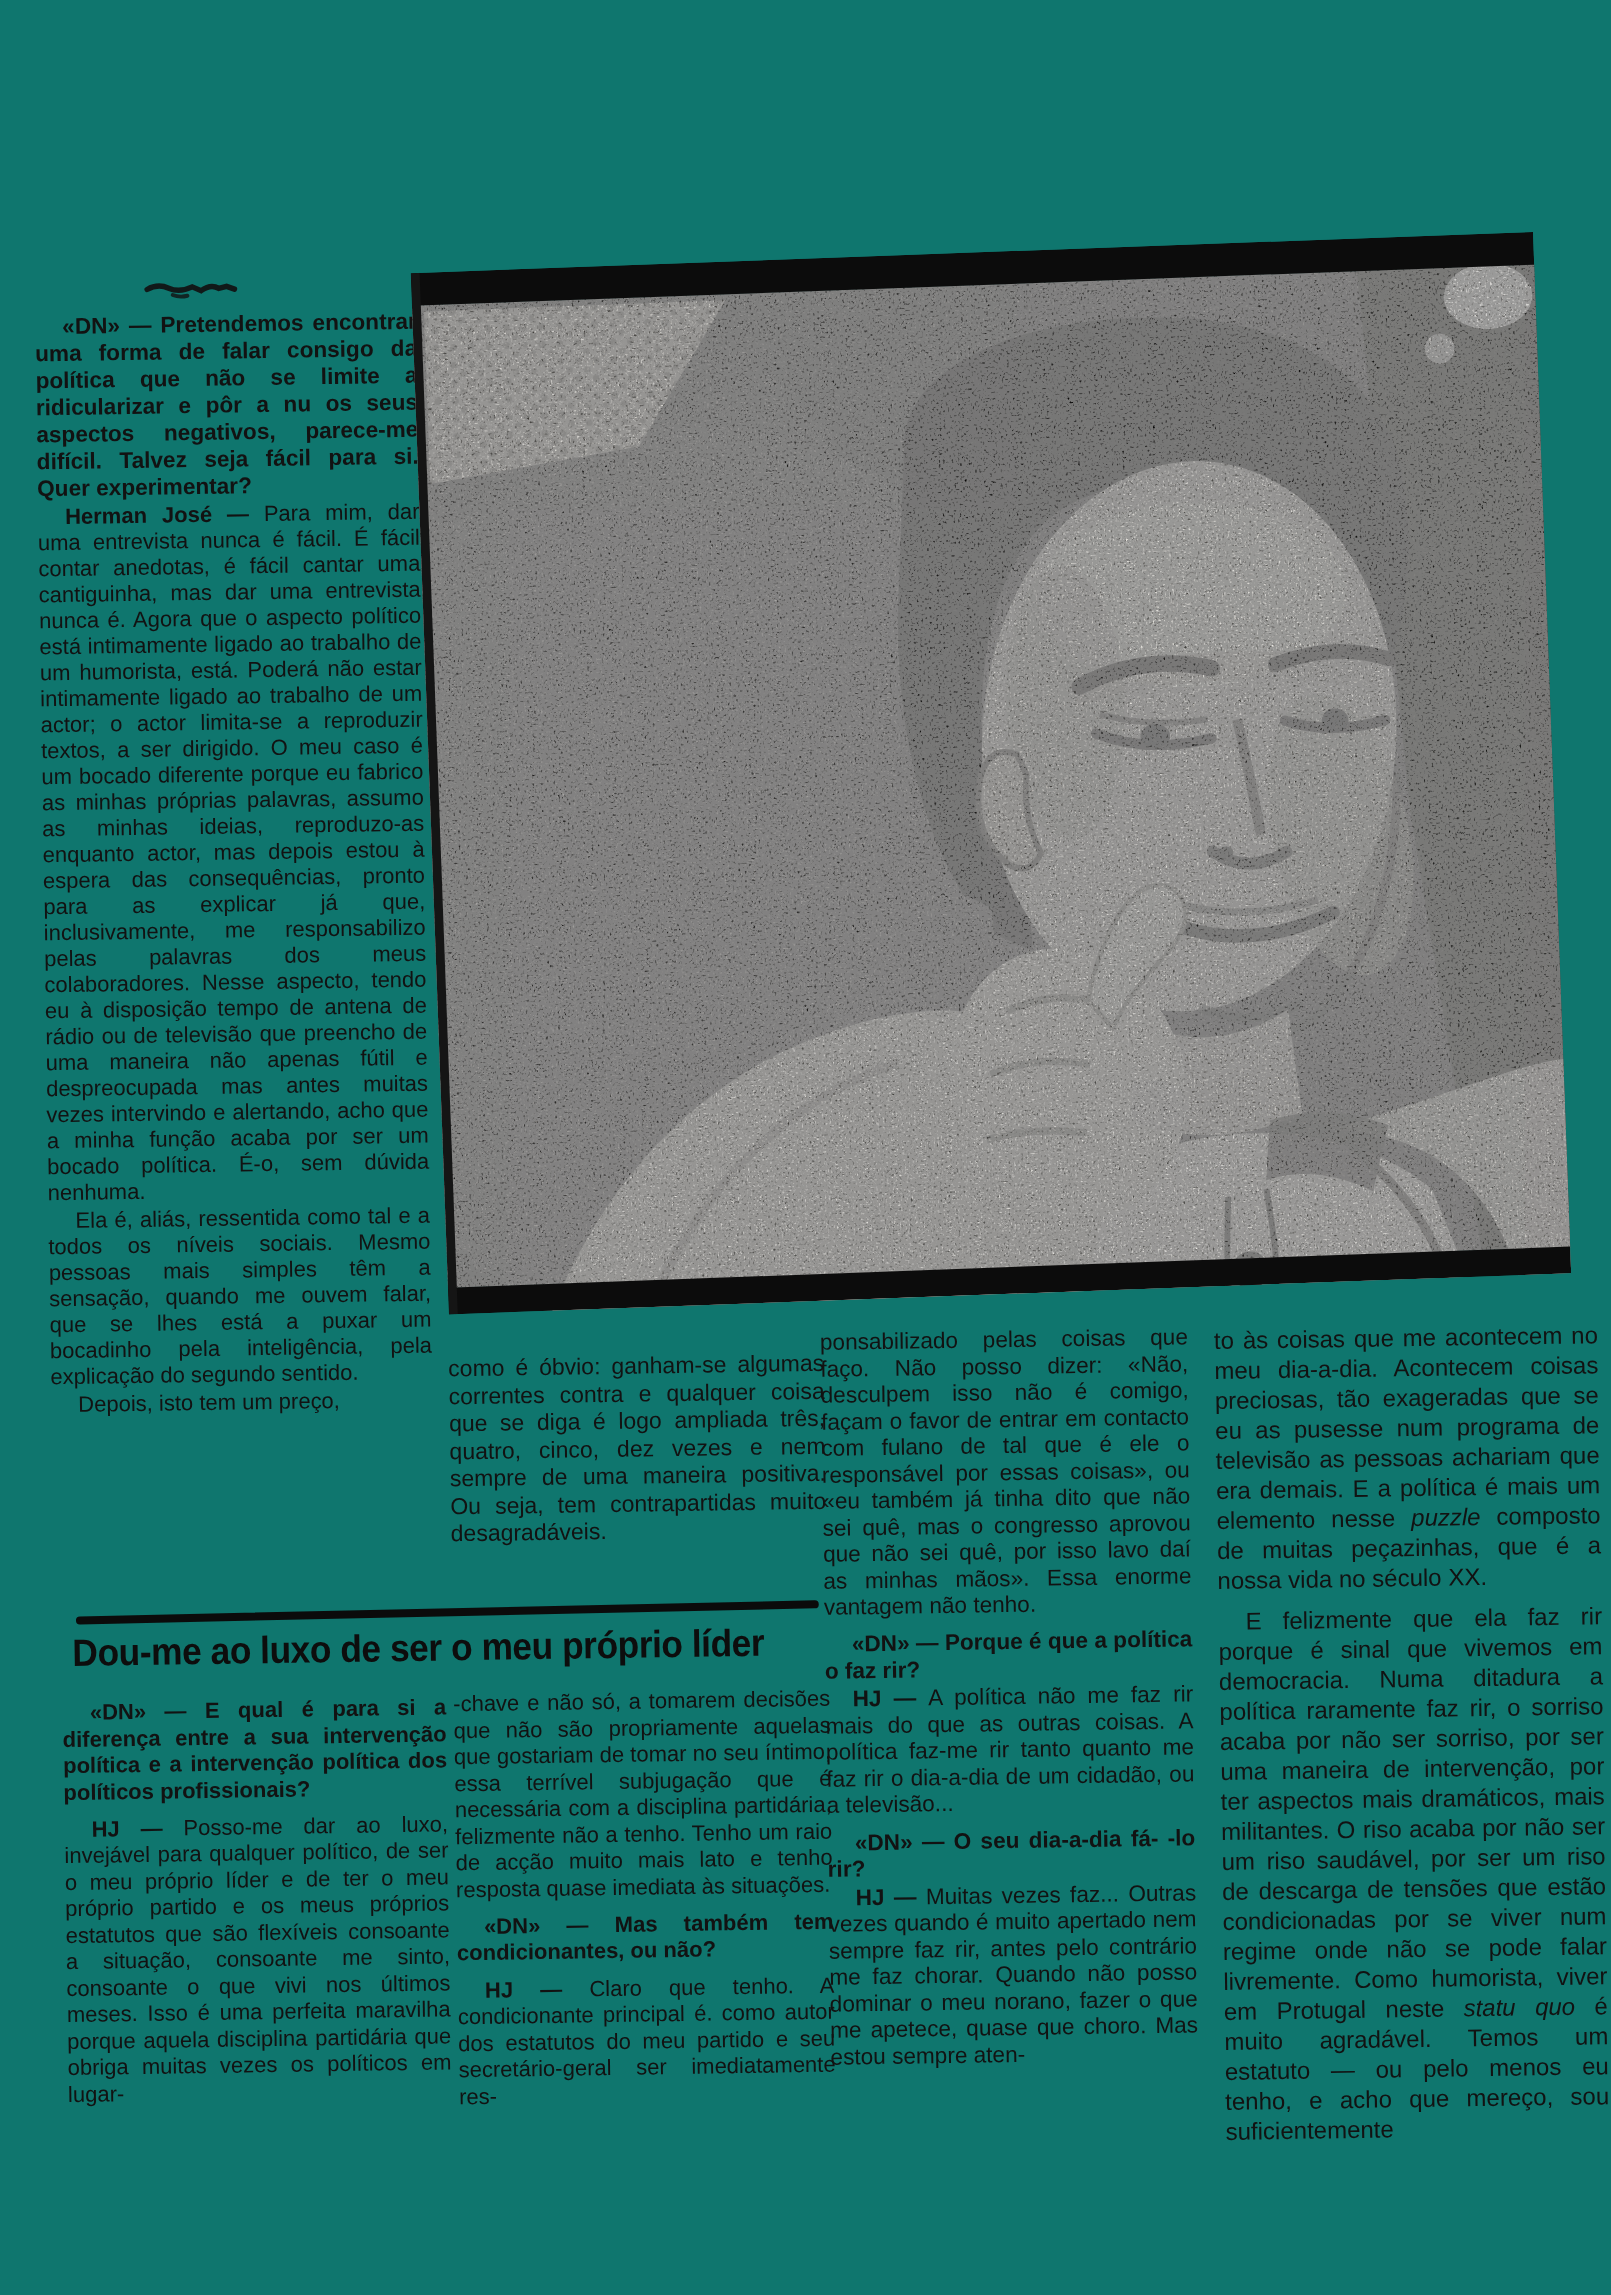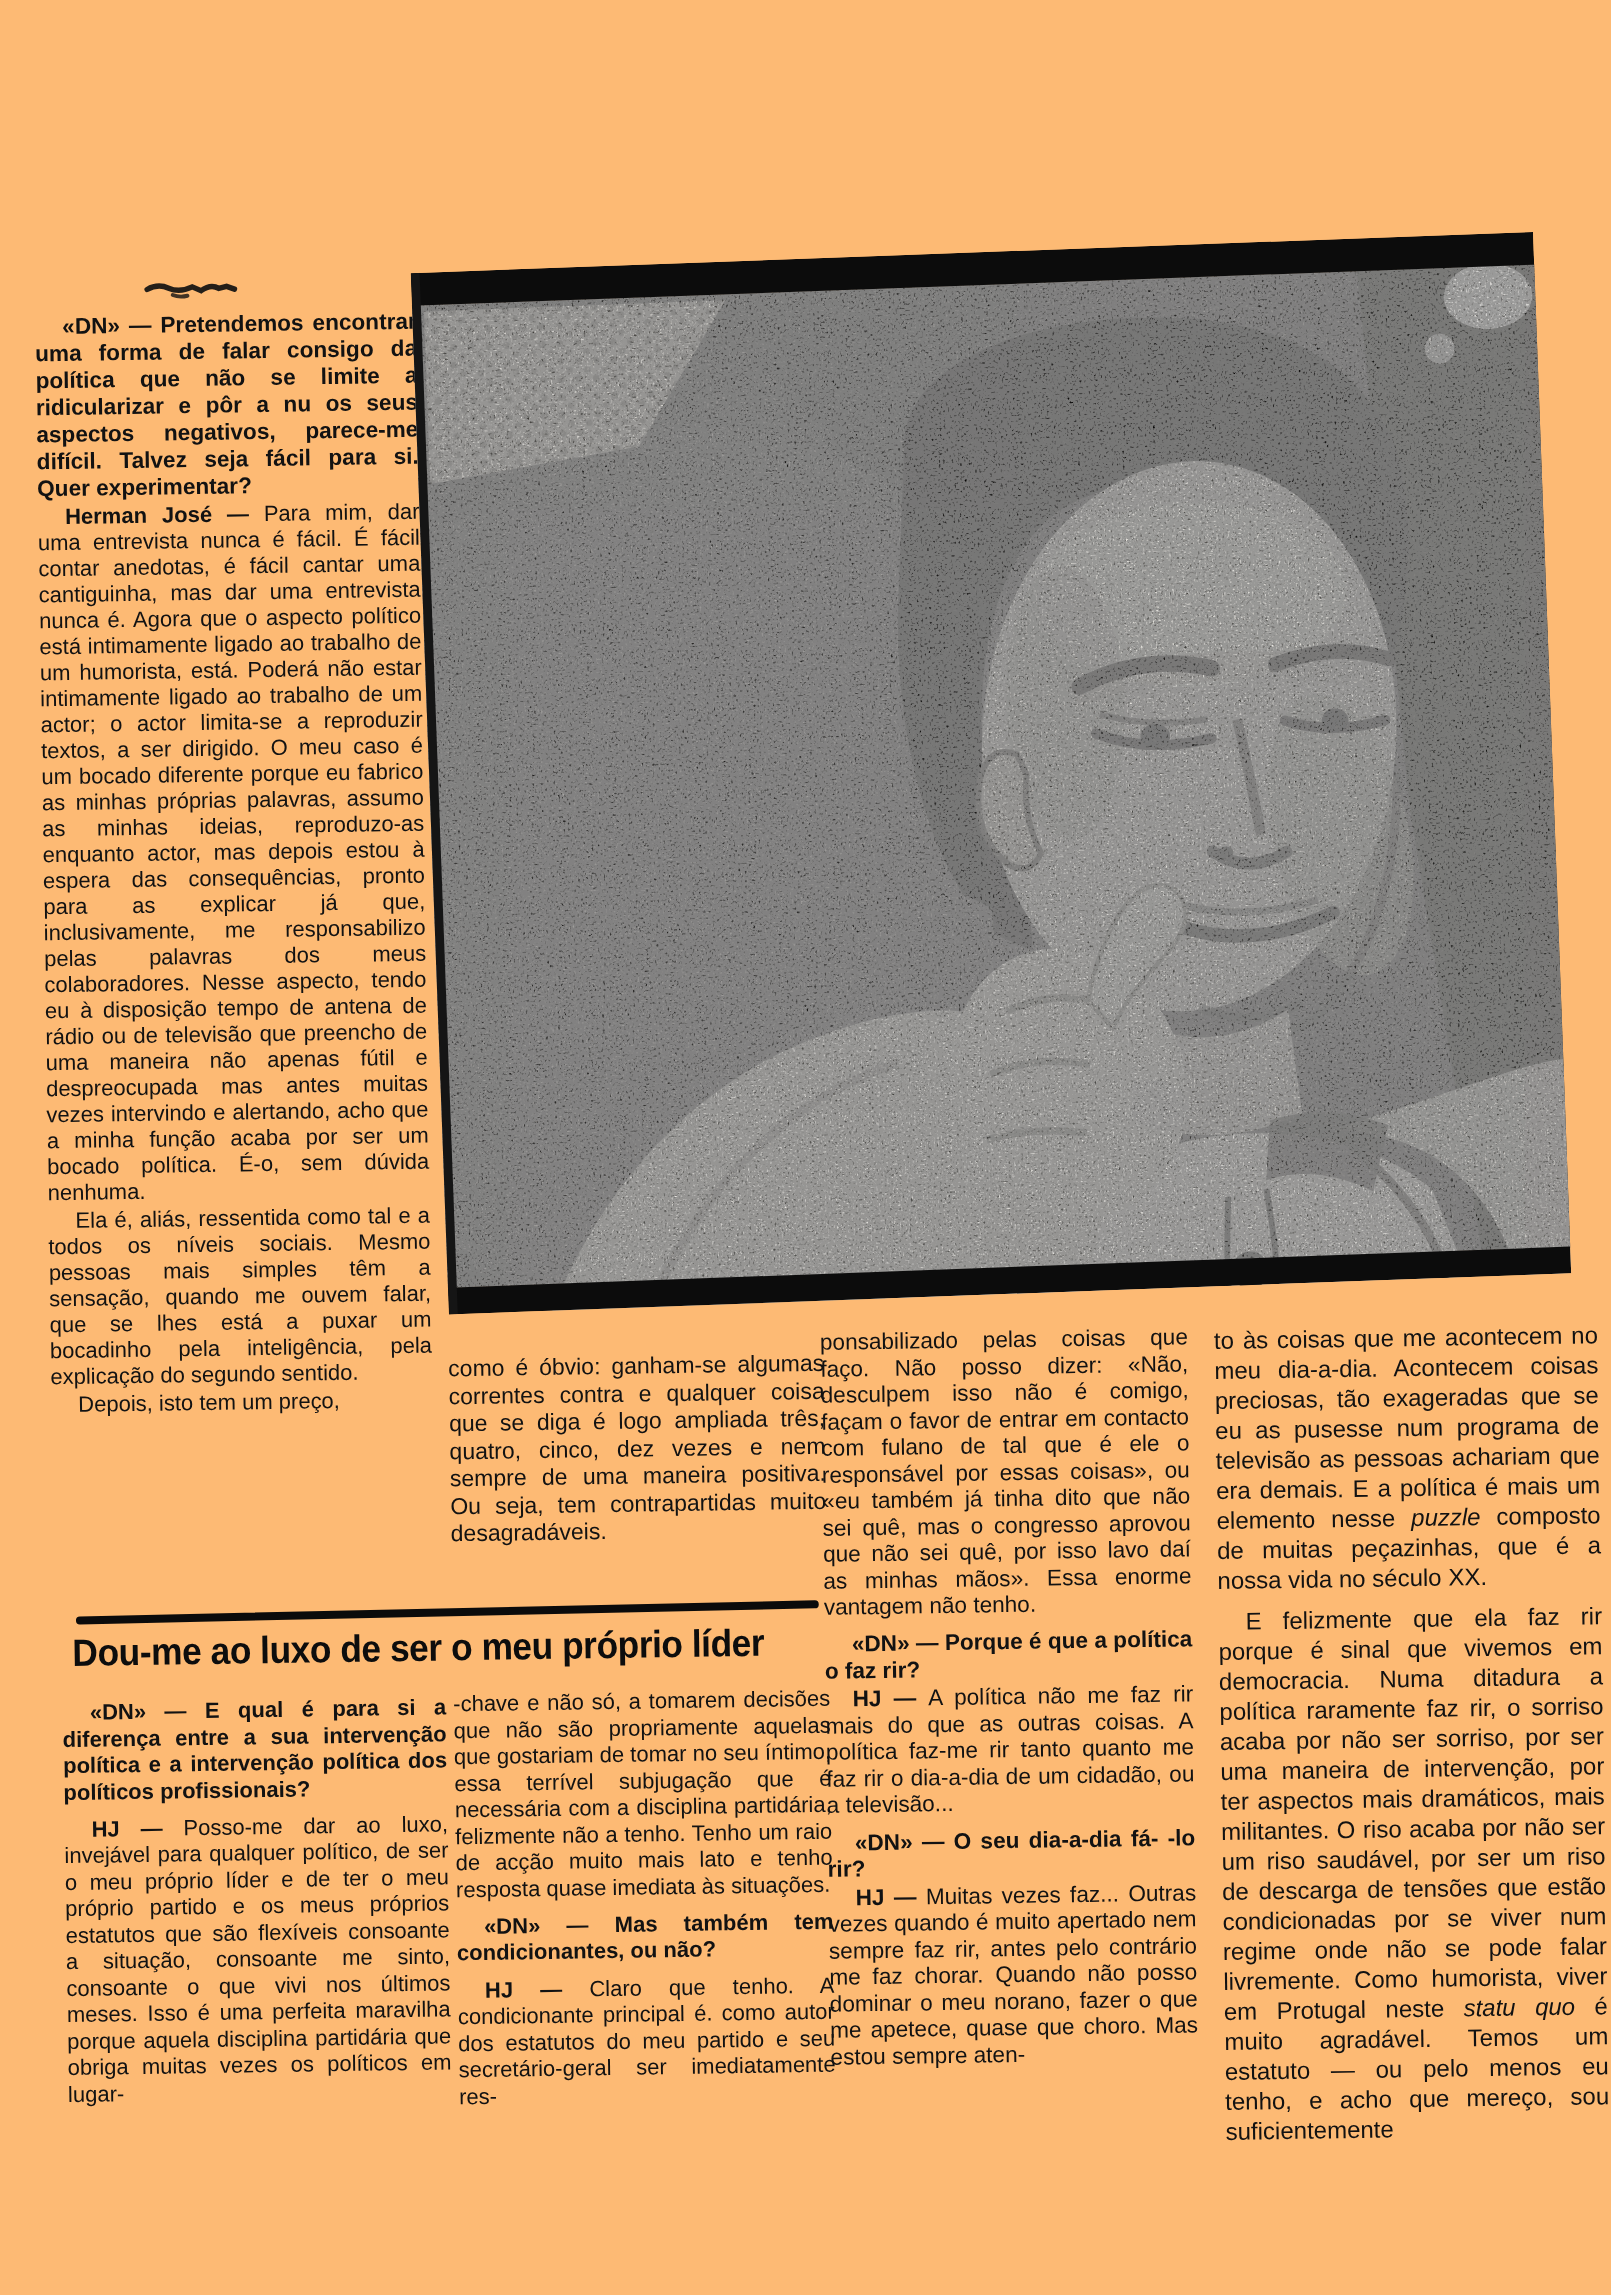--- a/index.html
+++ b/index.html
@@ -1,18 +1,18 @@
 <!DOCTYPE html>
 <html lang="pt" style="font-size:7.9px"><head>
 <meta charset="utf-8">
 <style>
   html,body{margin:0;padding:0;background:#e9e7e2;}
   .page{
     position:relative;width:1612px;height:2295px;overflow:hidden;
-    background:#fdba74;color:#101010;
+    background:#0f766e;color:#101010;
     font-family:"Liberation Sans", sans-serif;
   }
   .scan{position:absolute;inset:0;transform:rotate(-0.85deg);transform-origin:50% 50%;}
   .col{position:absolute;text-align:justify;color:#121212;}
   .col p{margin:0 0 2px 0;text-indent:27.5px;}
   .col p.noindent{text-indent:0;}
   .col p.q{font-weight:bold;}
   .col p.gap{margin-top:10.8px;}
   .lead{font-weight:bold;}
   .c1top{left:47px;top:302px;width:382px;font-size:22px;line-height:26px;}

